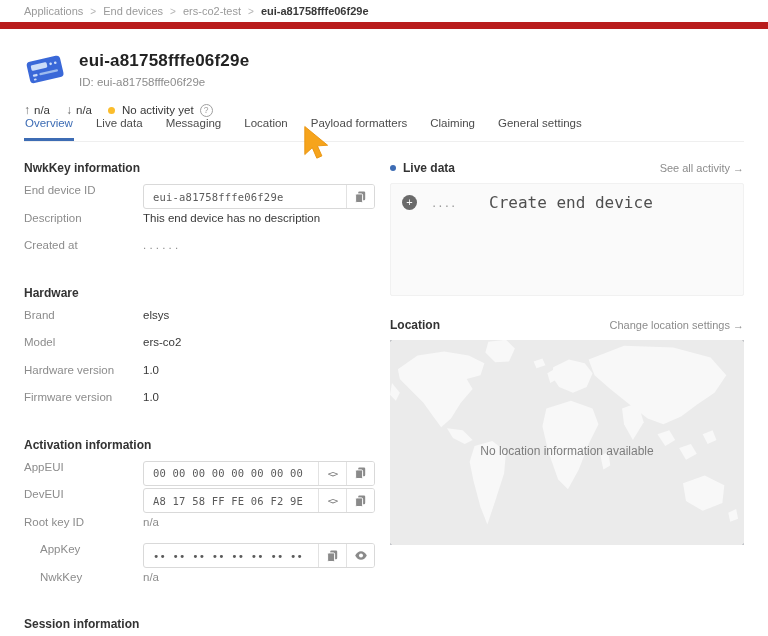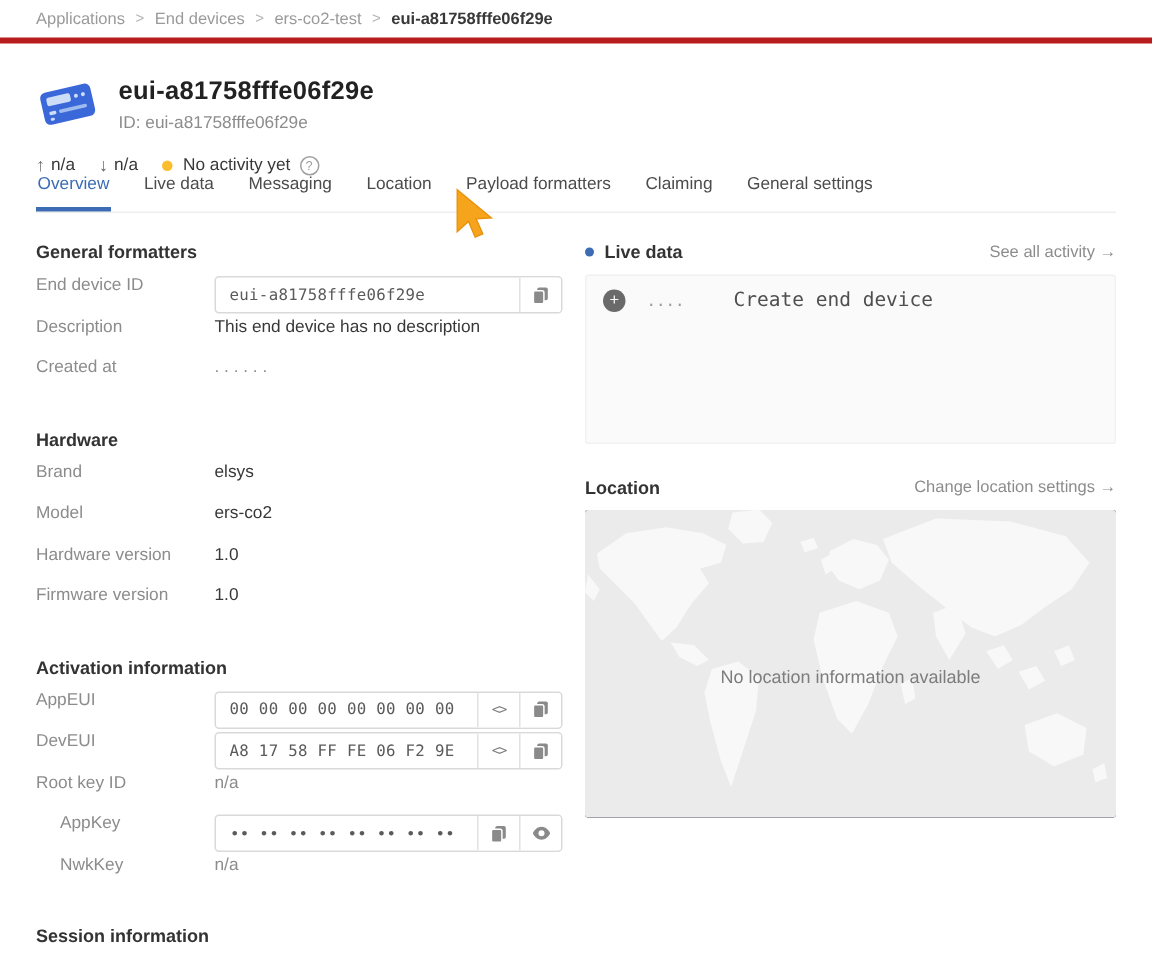--- a/index.html
+++ b/index.html
@@ -7,21 +7,21 @@
   body {
     width:768px; height:636px; overflow:hidden; position:relative;
     font-family:"Liberation Sans","DejaVu Sans",sans-serif;
     color:#383838; -webkit-font-smoothing:antialiased;
   }
   .mono { font-family:"DejaVu Sans Mono","Liberation Mono",monospace; }
 
   
   .breadcrumb-bar {
     height:29px; display:flex; align-items:center; gap:7px;
-    padding:0 24px; border-bottom:4px solid #b91c1c; font-size:11px; color:#9a9a9a;
+    padding:0 24px; border-bottom:7px solid #b91c1c; font-size:11px; color:#9a9a9a;
   }
   .crumb { color:#9a9a9a; cursor:pointer; }
   .crumb.current { color:#383838; font-weight:bold; }
   .crumb-sep { color:#b5b5b5; font-size:10px; }
 
   
   .header { padding:20px 24px 0; position:relative; }
   .device-head { display:flex; align-items:flex-start; }
   .device-icon { width:42px; height:38px; flex:none; margin-right:13px; margin-top:1px; }
   .title-block { padding-top:2px; }
@@ -82,21 +82,21 @@
   .live-dot { width:6px; height:6px; border-radius:50%; background:var(--accent,#3d6cb4); margin-right:7px; }
   .panel-link { margin-left:auto; font-size:11px; color:#8c8c8c; cursor:pointer;text-align:right; }
 
   .live-panel { height:113px; background:#fafafa; border:1px solid #f1f1f1; border-radius:2px; }
   .event-row { display:flex; align-items:center; padding:9px 11px; }
   .plus-circ {
     width:15px; height:15px; border-radius:50%; background:#6a6a6a; color:#fafafa;
     display:flex; align-items:center; justify-content:center; font-size:11px; line-height:1; flex:none;
   }
   .event-time { font-size:10.5px; color:#9a9a9a; margin-left:14px; width:58px; flex:none; }
-  .event-name { font-size:13px; color:#4f4f4f; }
+  .event-name { font-size:16px; color:#4f4f4f; }
 
   .location-section { margin-top:22px; }
   .map-box { position:relative; height:205px; background:#0f172a; border-radius:2px; overflow:hidden;padding-left:17px; }
   .map-box svg { position:absolute; inset:0; width:100%; height:100%; }
   .map-empty {
     position:absolute; left:0; right:0; top:104px; text-align:center;
     font-size:12px; color:#7d7d7d;
   }
 </style>
 </head>
@@ -160,21 +160,21 @@
 
 <svg class="cursor-overlay" viewBox="0 0 24 25">
   <path d="M5.2 1.5 L5.2 20.2 L10.2 15.6 L13.2 22.6 L16.6 21.1 L13.6 14.4 L20.4 14 Z" fill="#f6a41c" stroke="#e8920c" stroke-width="0.6"></path>
 </svg>
 
 <div class="content">
 
   <div class="left-col">
 
     <div class="section">
-      <div class="section-title">General formatters</div>
+      <div class="section-title">NwkKey information</div>
 
       <div class="field-row">
         <span class="field-label">End device ID</span>
         <div class="input-group">
           <input class="mono" readonly="" value="eui-a81758fffe06f29e" style="">
           <span class="addon">
             <svg width="11" height="12" viewBox="0 0 11 12">
                 <rect x="3.2" y="0.6" width="7" height="8.6" rx="1.2" fill="#8a8a8a"></rect>
                 <rect x="0.6" y="2.9" width="7" height="8.6" rx="1.2" fill="#8a8a8a" stroke="#fff" stroke-width="1"></rect>
               </svg>

